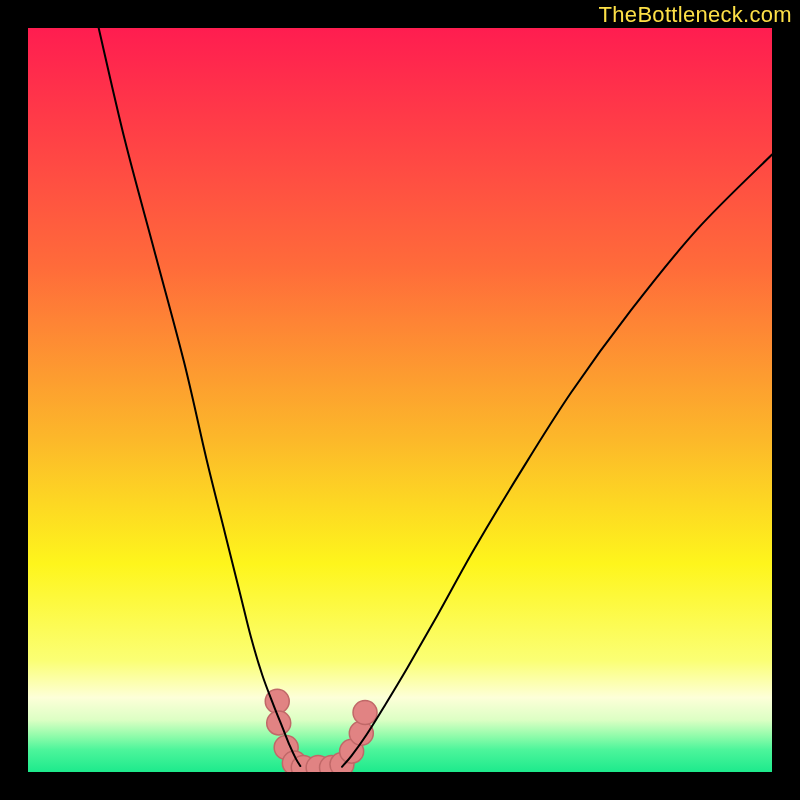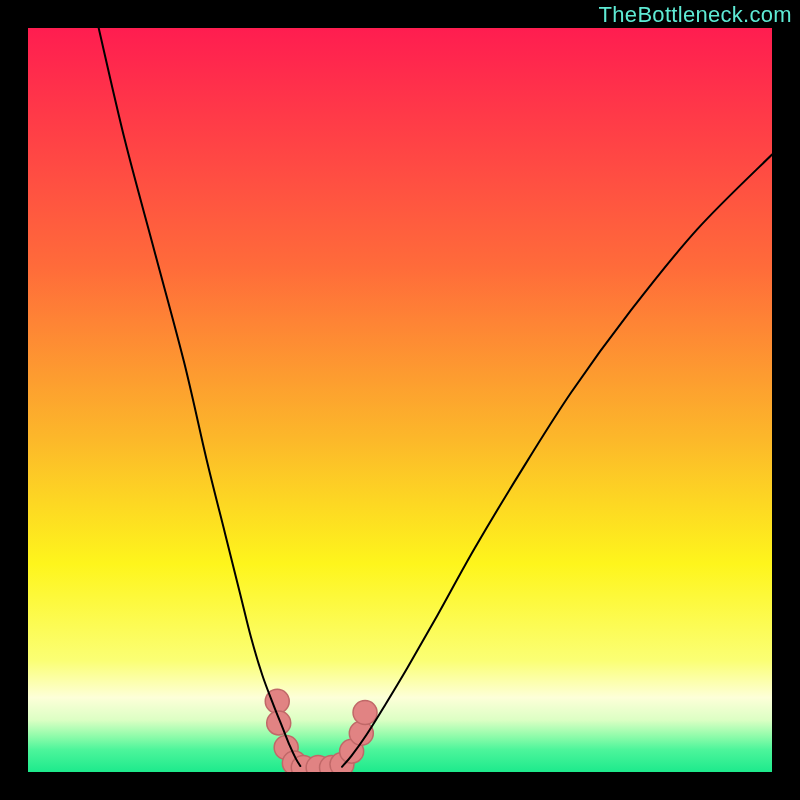--- a/index.html
+++ b/index.html
@@ -21,21 +21,21 @@
     left: 28px;
     top: 28px;
     width: 744px;
     height: 744px;
     overflow: hidden;
   }
   .watermark {
     position: absolute;
     top: 2px;
     right: 8px;
-    color: #5eead4;
+    color: #fde047;
     font-size: 22px;
     letter-spacing: 0.3px;
     font-weight: 500;
     user-select: none;
     margin-left: 16px;
   }
 </style>
 </head>
 <body>
 

